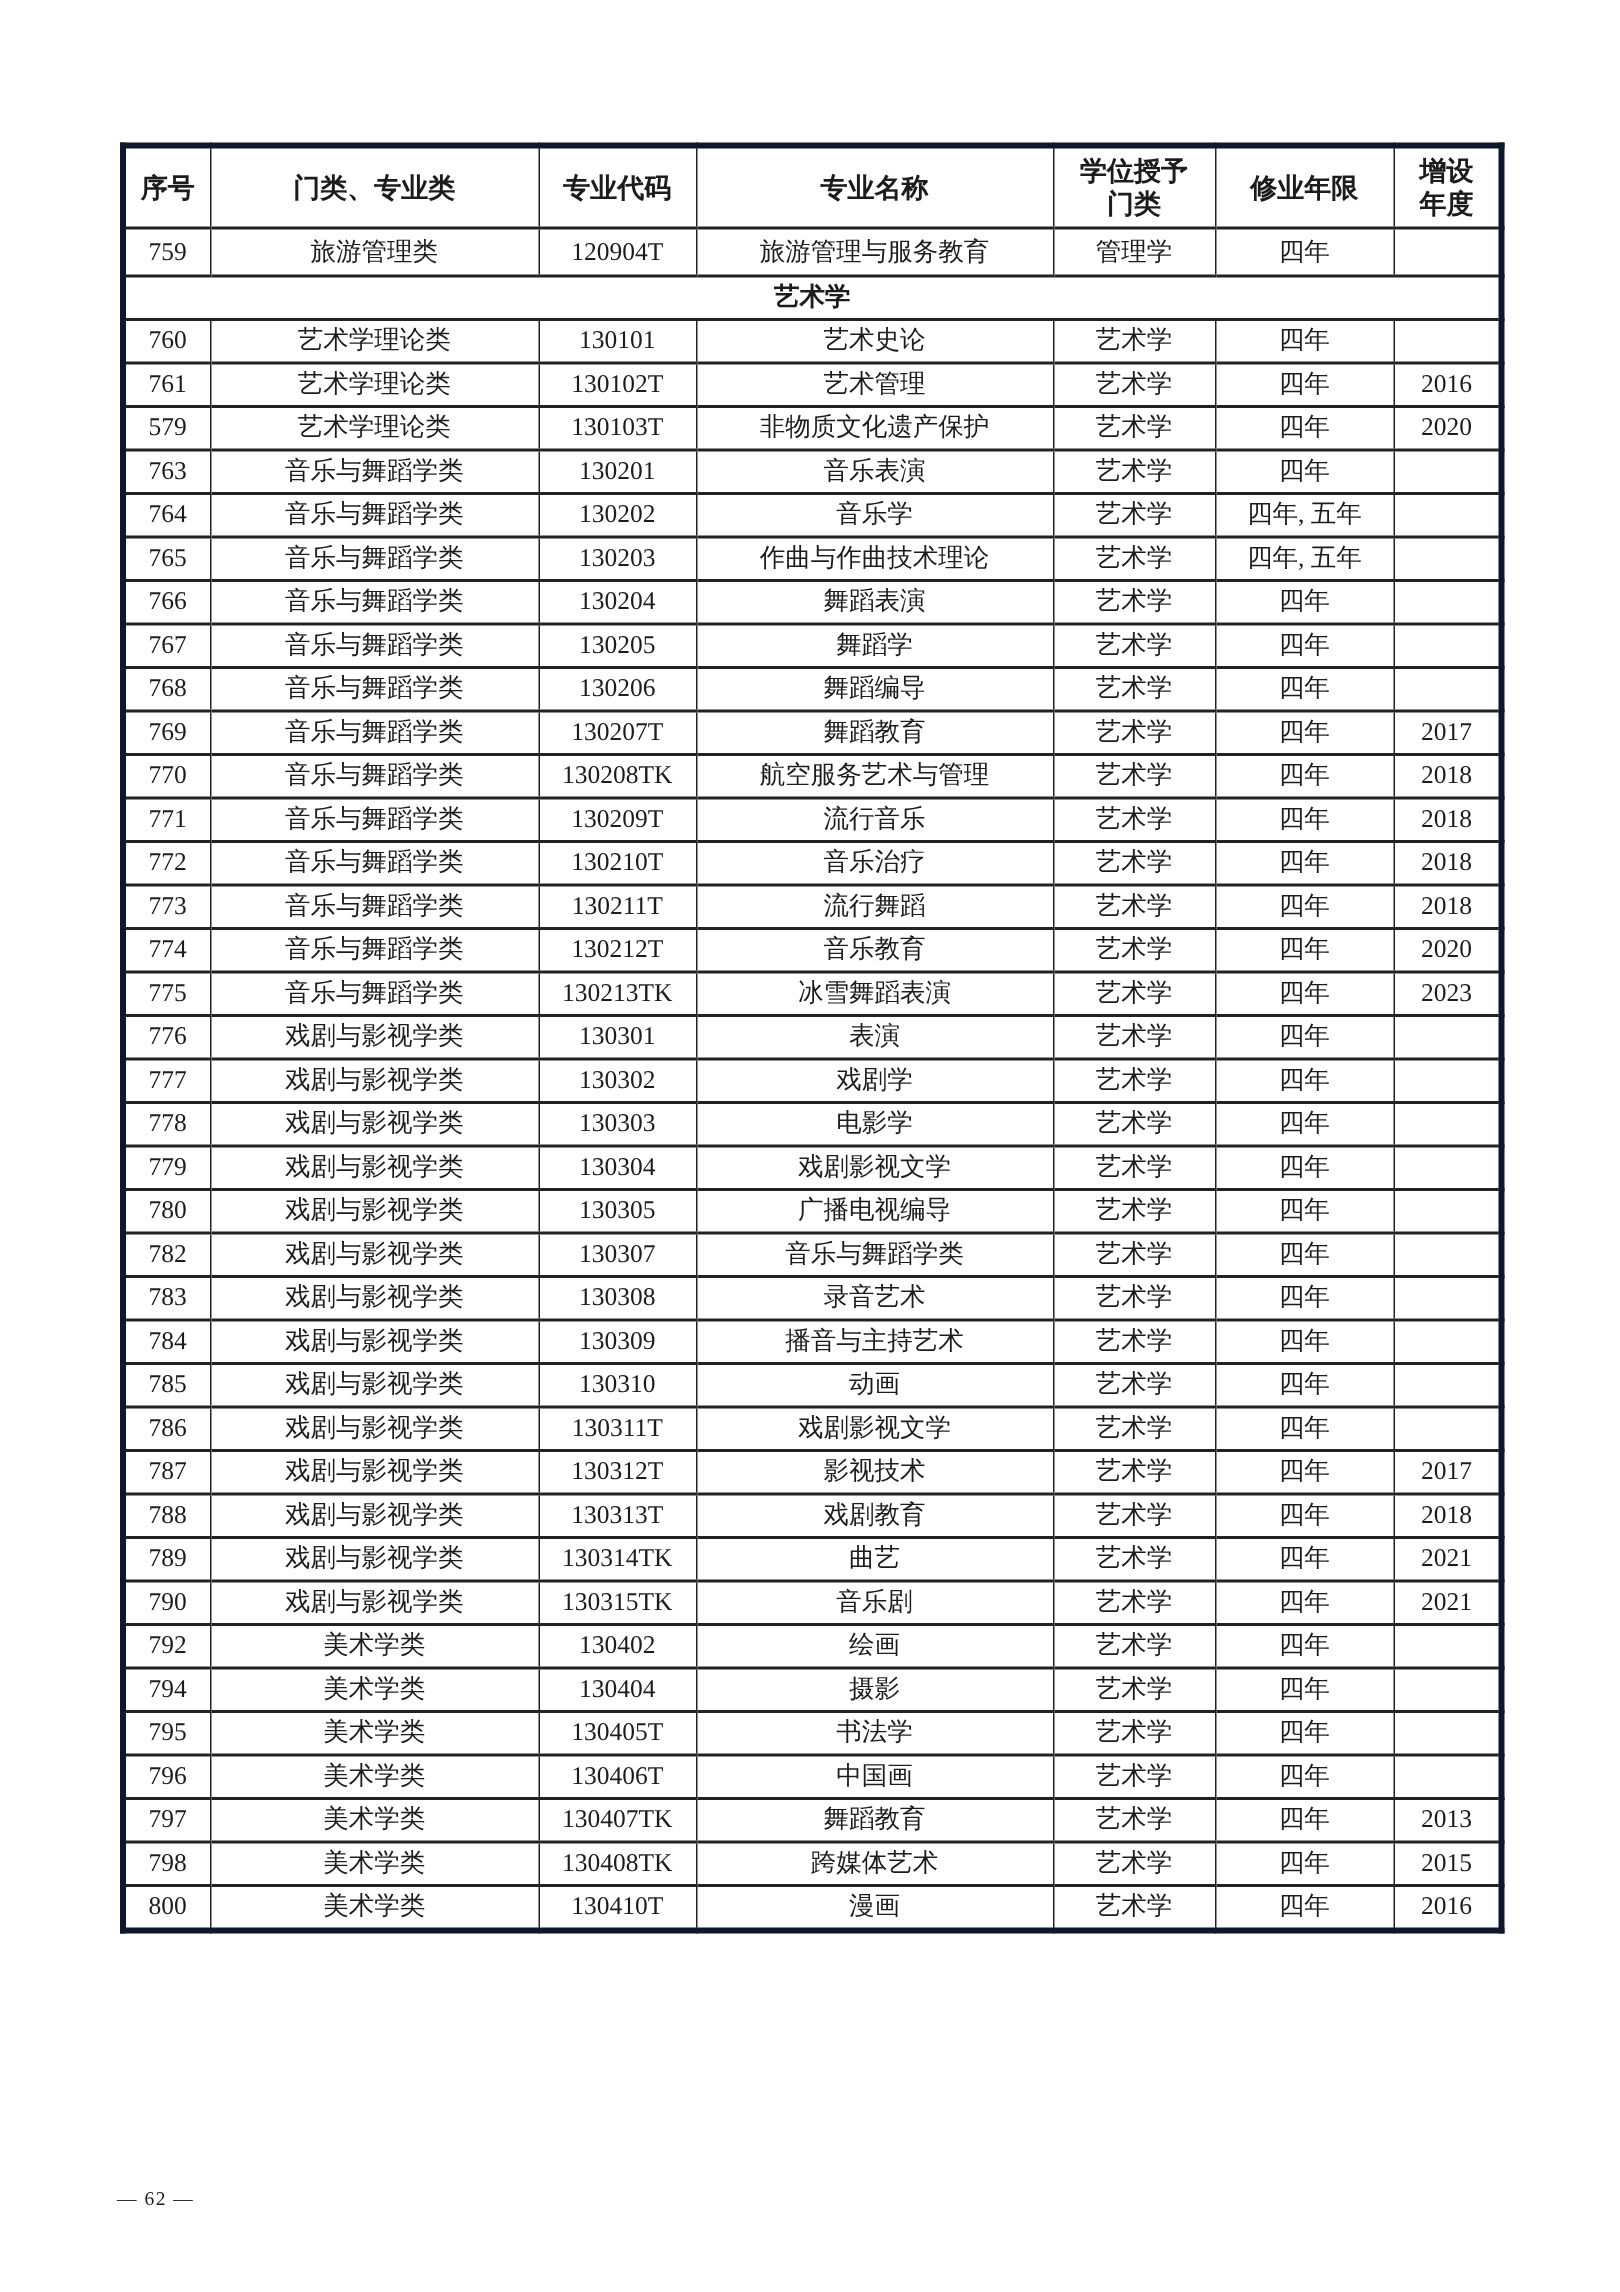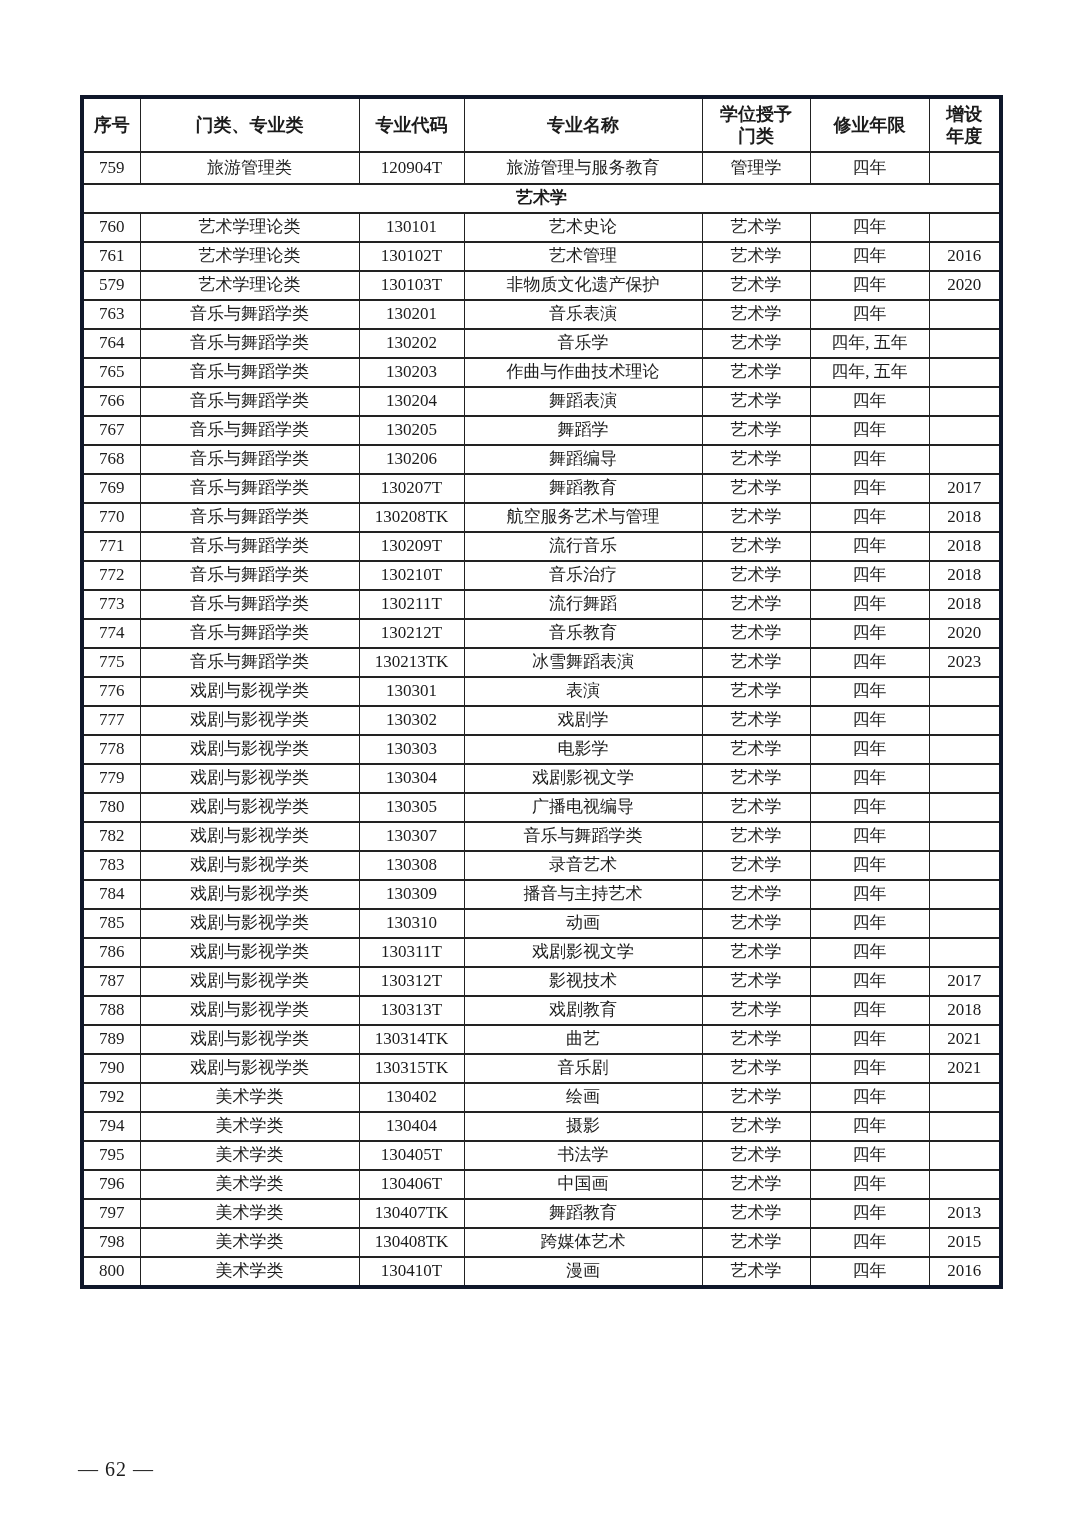--- a/index.html
+++ b/index.html
@@ -61,21 +61,21 @@
     text-align: center;
     font-weight: bold;
     font-size: 18px;
     font-family: "Liberation Sans", "DejaVu Sans", sans-serif;
     border-width: 3px 1px;
   }
   .page-number {
     position: absolute;
     left: 78px;
     top: 1458px;
-    font-size: 20px;
+    font-size: 13px;
     color: #1c1c1c;
     letter-spacing: 1px;
   }
 </style>
 </head>
 <body>
 
 <div class="page">
 
   <table class="doc-table">

